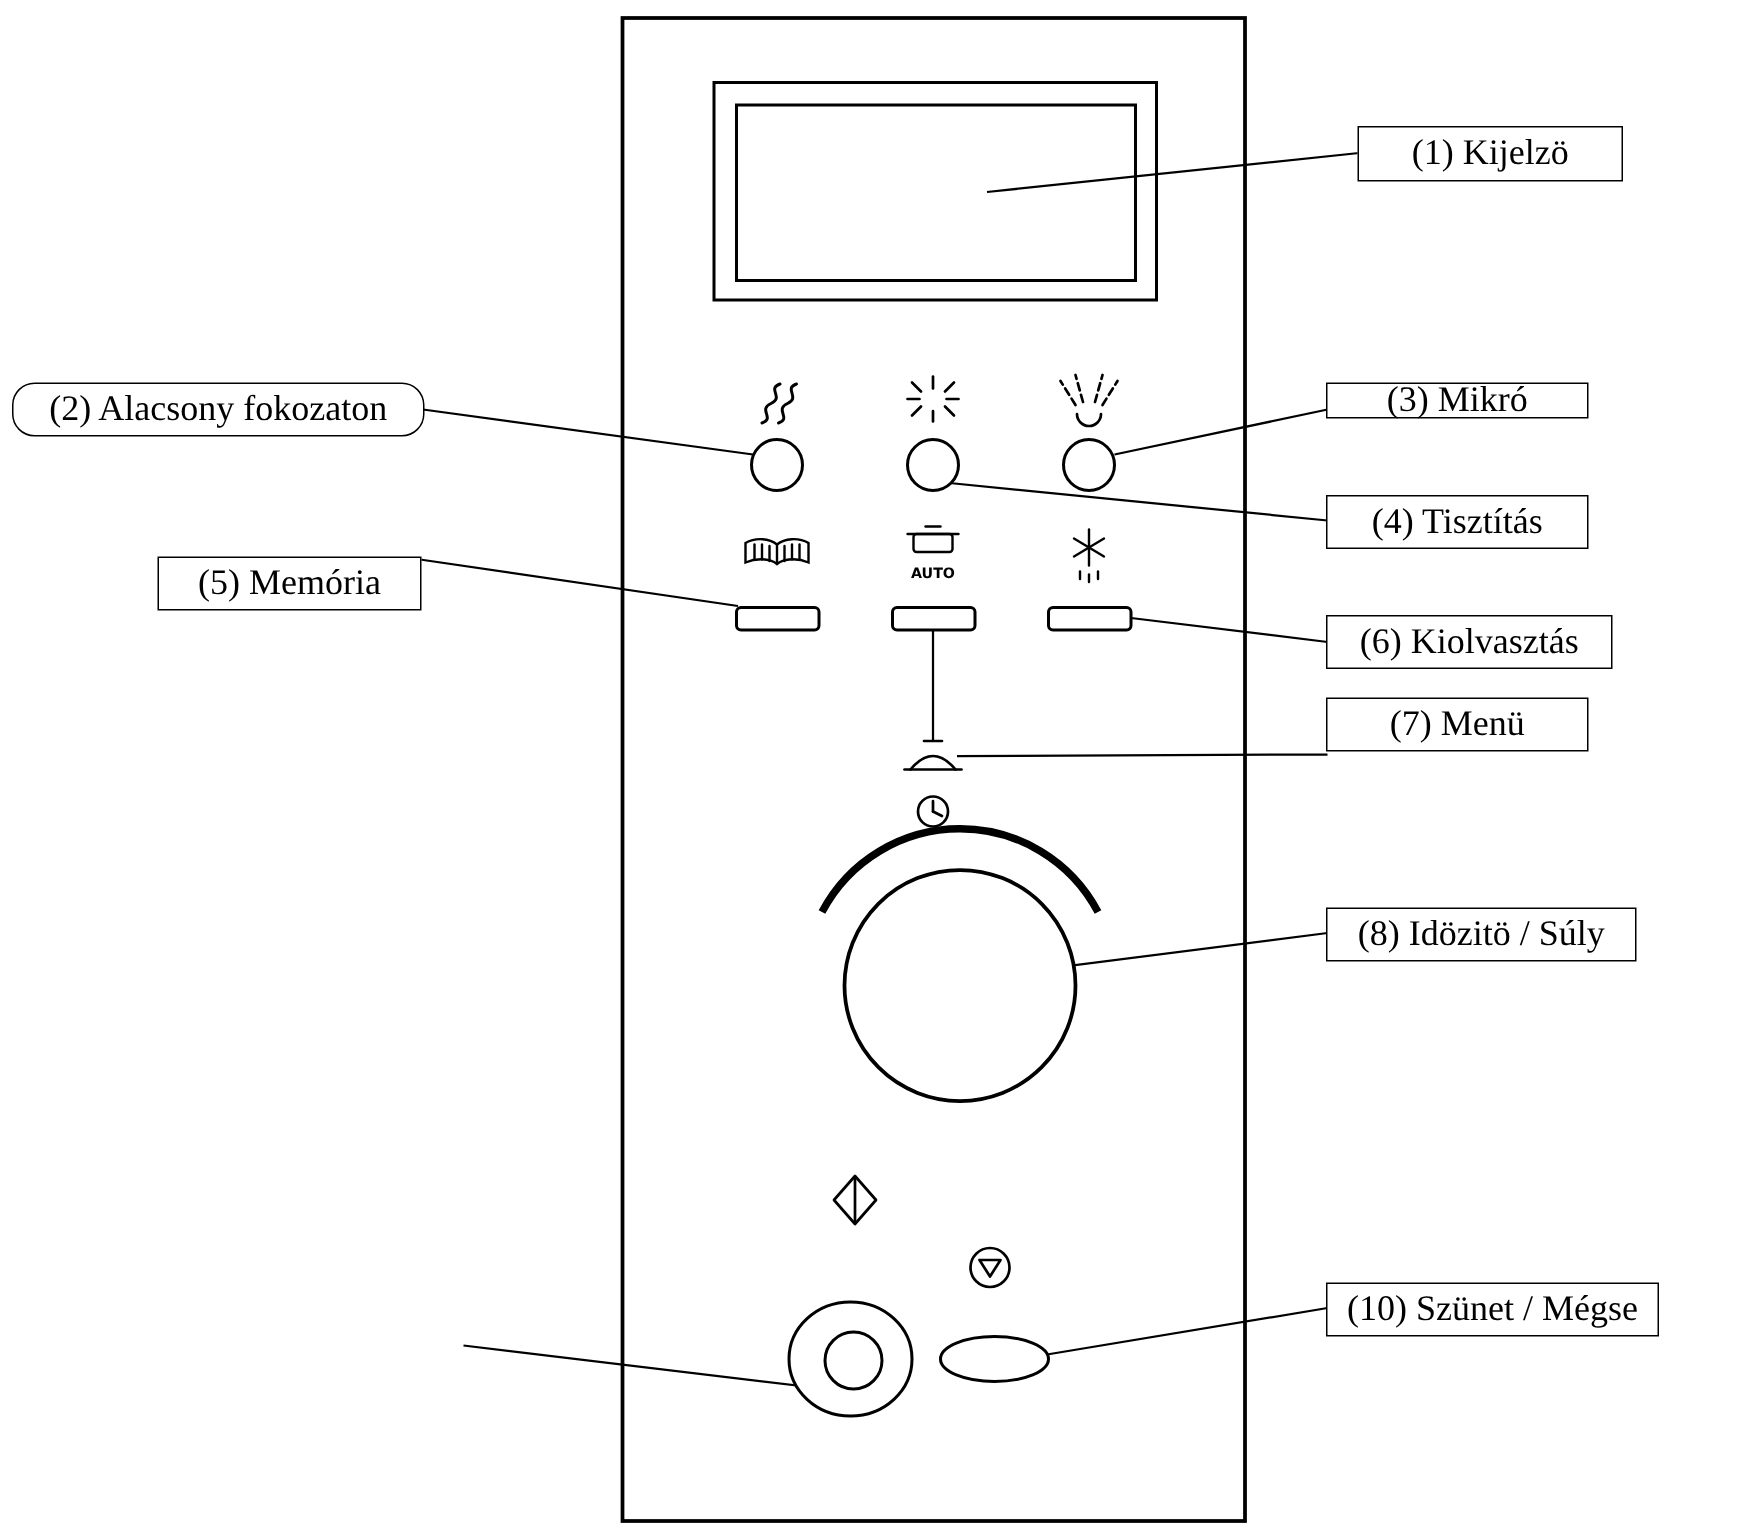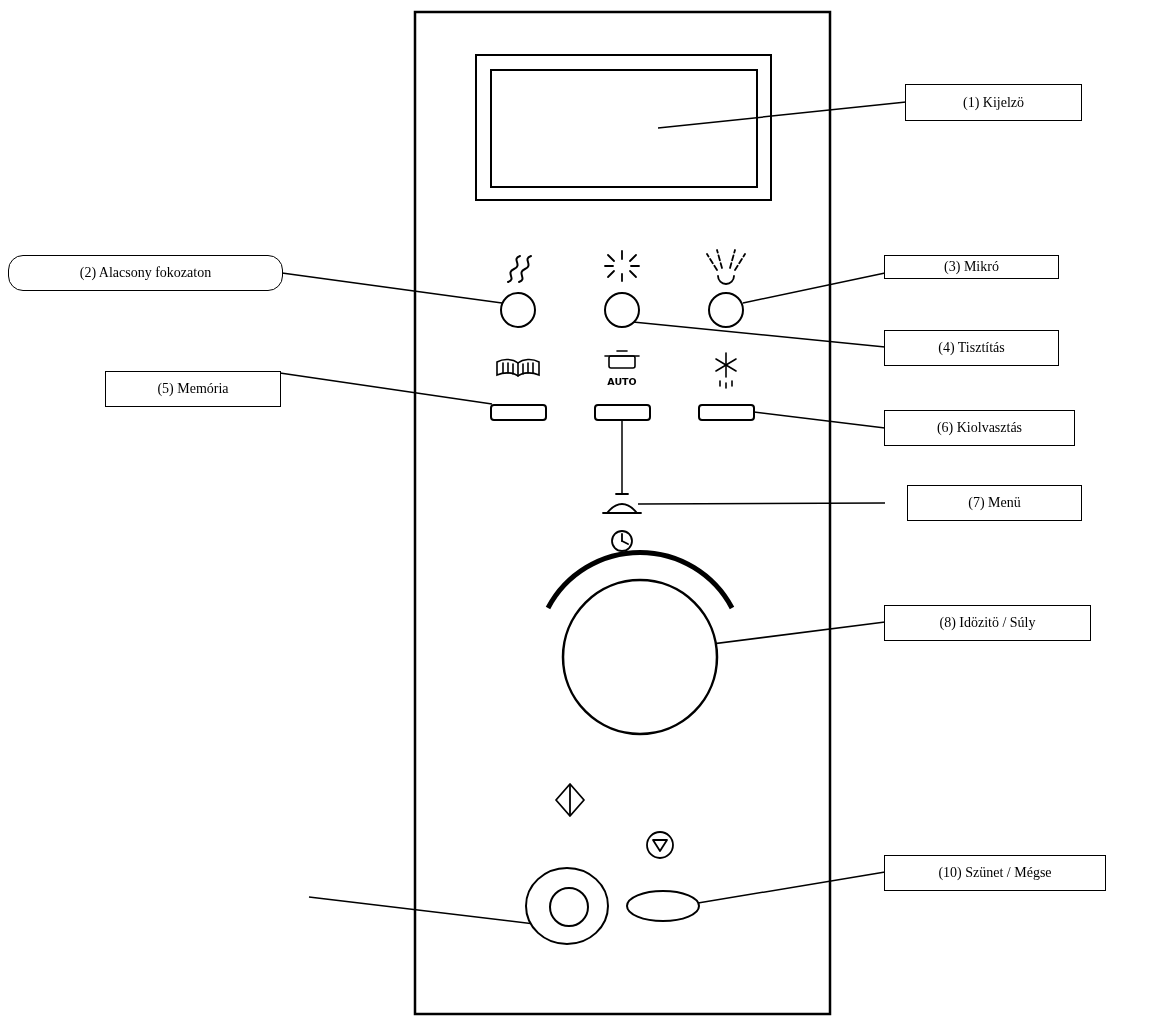--- a/index.html
+++ b/index.html
@@ -13,21 +13,21 @@
   }
   #diagram-svg{position:absolute;left:0;top:0;}
   .callout{
     position:absolute;
     box-sizing:border-box;
     border:1.5px solid #000;
     background:#fff;
     display:flex;
     align-items:center;
     justify-content:center;
-    font-size:14px;
+    font-size:24px;
     color:#000;
     white-space:nowrap;
     padding:0 6px;
   }
 </style>
 </head>
 <body>
 
 <div id="stage">
 
@@ -150,17 +150,17 @@
 
     <ellipse cx="663" cy="906" rx="36" ry="15" fill="#fff" stroke="#000" stroke-width="2"></ellipse>
   </svg>
 
   <div class="callout" style="left:905px; top:84px;  width:177px; height:37px;">(1) Kijelzö</div>
   <div class="callout" style="left:8px;   top:255px; width:275px; height:36px;border-radius:15px;">(2) Alacsony fokozaton</div>
   <div class="callout" style="left:884px; top:255px; width:175px; height:24px;">(3) Mikró</div>
   <div class="callout" style="left:884px; top:330px; width:175px; height:36px;">(4) Tisztítás</div>
   <div class="callout" style="left:105px; top:355px; width:176px; height:36px;margin-top:16px;">(5) Memória</div>
   <div class="callout" style="left:884px; top:410px; width:191px; height:36px;">(6) Kiolvasztás</div>
-  <div class="callout" style="left:884px; top:485px; width:175px; height:36px;margin-left:23px;">(7) Menü</div>
+  <div class="callout" style="left:884px; top:465px; width:175px; height:36px;">(7) Menü</div>
   <div class="callout" style="left:884px; top:605px; width:207px; height:36px;">(8) Idözitö / Súly</div>
   <div class="callout" style="left:884px; top:855px; width:222px; height:36px;">(10) Szünet / Mégse</div>
 
 </div>
 
 </body></html>

